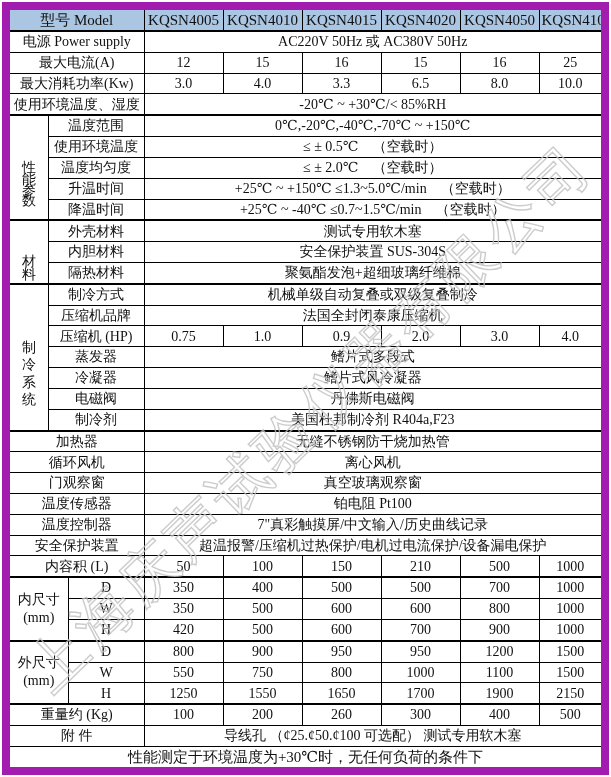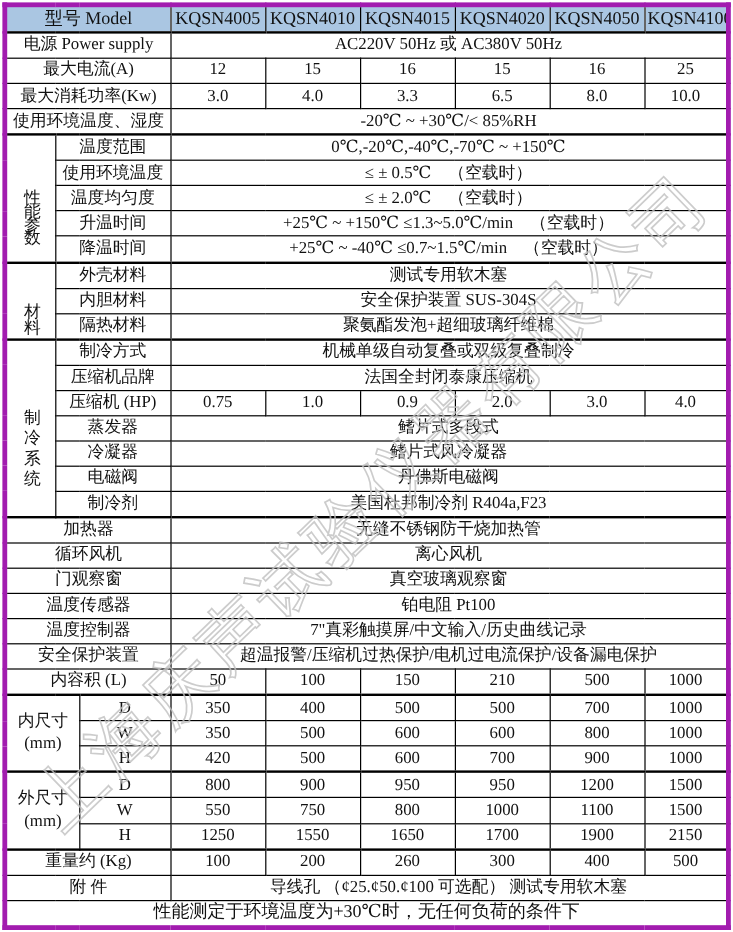--- a/index.html
+++ b/index.html
@@ -1,19 +1,19 @@
 <!DOCTYPE html>
 <html style="--header_bg: #aac6e2; --border: #000000; --text: #111111; --watermark: #c0c0c0;"><head>
 <meta charset="utf-8">
 <style>
   html,body{margin:0;padding:0;background:#ffffff;}
   body{width:611px;height:777px;position:relative;overflow:hidden;
        font-family:"Liberation Serif","DejaVu Serif",serif;color:var(--text,#111);}
   table.spec{border-collapse:collapse;table-layout:fixed;width:607px;height:773px;
-             margin:2px;border:4px solid #a21caf;background:#fff;}
+             margin:2px;border:8px solid #a21caf;background:#fff;}
   td,th{border:1px solid #000;padding:0 2px;font-size:14px;font-weight:normal;
         text-align:center;vertical-align:middle;line-height:1.25;height:19px;
         overflow:hidden;white-space:nowrap;}
   tr.hdr th{background:var(--header_bg,#aac6e2);font-size:15px;border-bottom:2px solid #000;}
   tr.sec td{border-top:2px solid #000;text-align:center;}
   td.lbl{font-size:14px;}
   td.val{font-size:14px;}
   td.vcell{padding:0;}
   .vlabel{writing-mode:vertical-lr;text-orientation:upright;display:inline-block;
           font-size:14px;}

